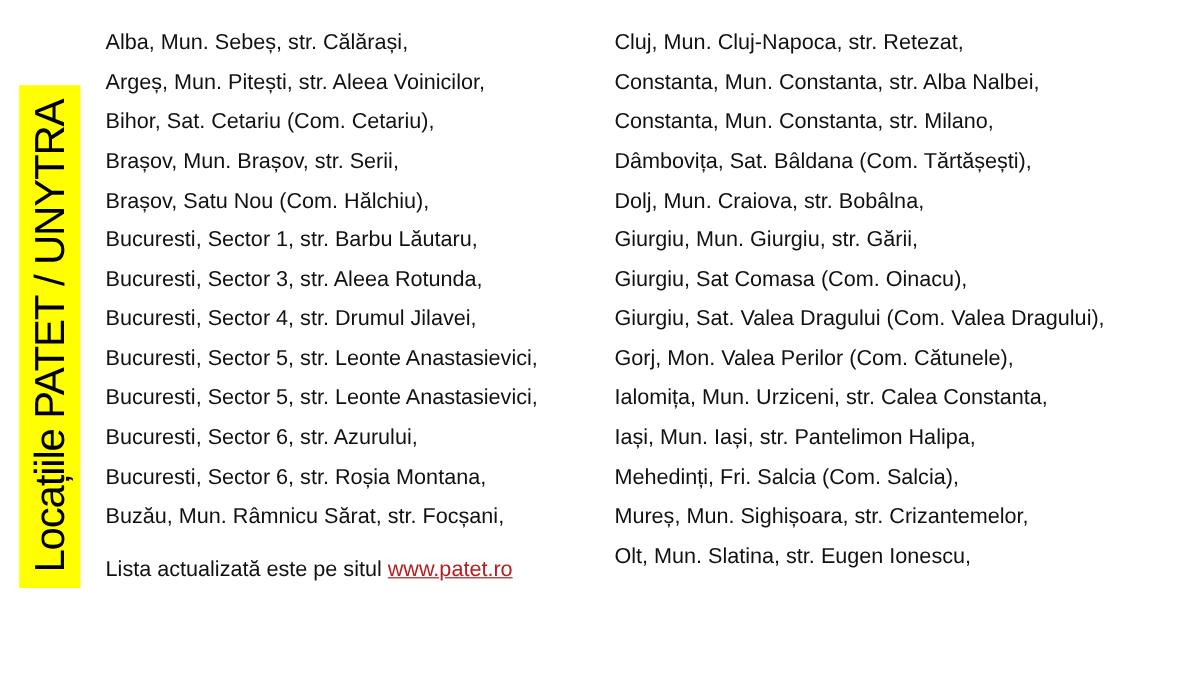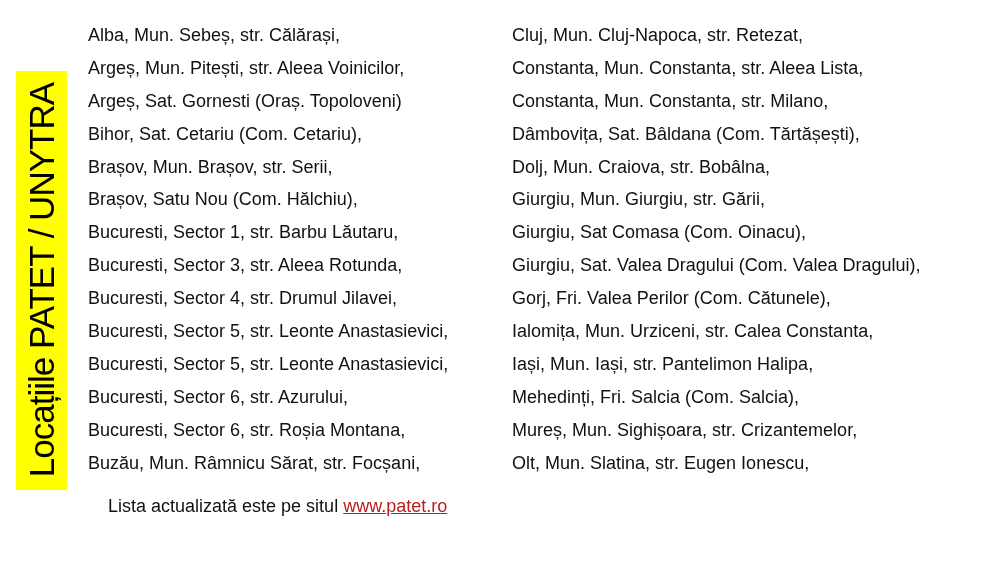--- a/index.html
+++ b/index.html
@@ -47,36 +47,35 @@
     display: flex;
     align-items: center;
     font-size: 18px;
     color: #111111;
     white-space: nowrap;
   }
   .note-link {
     text-decoration: underline;
     cursor: pointer;
   }
-  .note-prefix { margin-right: 5px; margin-left: 20px; }
+  .note-prefix { margin-right: 5px; }
 </style>
 </head>
 <body>
 
 <div class="slide">
 
   <div class="title-bar" style="background: rgb(255, 255, 0);">
     <div class="title-text" style="color: rgb(0, 0, 0);">Locațiile PATET / UNYTRA</div>
   </div>
 
   <div class="col col-left">
     <div>
         <div class="loc-line">Alba, Mun. Sebeș, str. Călărași,</div>
         <div class="loc-line">Argeș, Mun. Pitești, str. Aleea Voinicilor,</div>
-        <div class="loc-line">Argeș, Sat. Gornesti (Oraș. Topoloveni)</div>
         <div class="loc-line">Bihor, Sat. Cetariu (Com. Cetariu),</div>
         <div class="loc-line">Brașov, Mun. Brașov, str. Serii,</div>
         <div class="loc-line">Brașov, Satu Nou (Com. Hălchiu),</div>
         <div class="loc-line">Bucuresti, Sector 1, str. Barbu Lăutaru,</div>
         <div class="loc-line">Bucuresti, Sector 3, str. Aleea Rotunda,</div>
         <div class="loc-line">Bucuresti, Sector 4, str. Drumul Jilavei,</div>
         <div class="loc-line">Bucuresti, Sector 5, str. Leonte Anastasievici,</div>
         <div class="loc-line">Bucuresti, Sector 5, str. Leonte Anastasievici,</div>
         <div class="loc-line">Bucuresti, Sector 6, str. Azurului,</div>
         <div class="loc-line">Bucuresti, Sector 6, str. Roșia Montana,</div>
@@ -84,28 +83,28 @@
       </div>
     <div class="loc-line">
       <span class="note-prefix">Lista actualizată este pe situl</span>
       <a class="note-link" style="color: #b91c1c;">www.patet.ro</a>
     </div>
   </div>
 
   <div class="col col-right">
     <div>
         <div class="loc-line">Cluj, Mun. Cluj-Napoca, str. Retezat,</div>
-        <div class="loc-line">Constanta, Mun. Constanta, str. Aleea Lista,</div>
+        <div class="loc-line">Constanta, Mun. Constanta, str. Alba Nalbei,</div>
         <div class="loc-line">Constanta, Mun. Constanta, str. Milano,</div>
         <div class="loc-line">Dâmbovița, Sat. Bâldana (Com. Tărtășești),</div>
         <div class="loc-line">Dolj, Mun. Craiova, str. Bobâlna,</div>
         <div class="loc-line">Giurgiu, Mun. Giurgiu, str. Gării,</div>
         <div class="loc-line">Giurgiu, Sat Comasa (Com. Oinacu),</div>
         <div class="loc-line">Giurgiu, Sat. Valea Dragului (Com. Valea Dragului),</div>
-        <div class="loc-line">Gorj, Fri. Valea Perilor (Com. Cătunele),</div>
+        <div class="loc-line">Gorj, Mon. Valea Perilor (Com. Cătunele),</div>
         <div class="loc-line">Ialomița, Mun. Urziceni, str. Calea Constanta,</div>
         <div class="loc-line">Iași, Mun. Iași, str. Pantelimon Halipa,</div>
         <div class="loc-line">Mehedinți, Fri. Salcia (Com. Salcia),</div>
         <div class="loc-line">Mureș, Mun. Sighișoara, str. Crizantemelor,</div>
         <div class="loc-line">Olt, Mun. Slatina, str. Eugen Ionescu,</div>
       </div>
   </div>
 
 </div>
 

